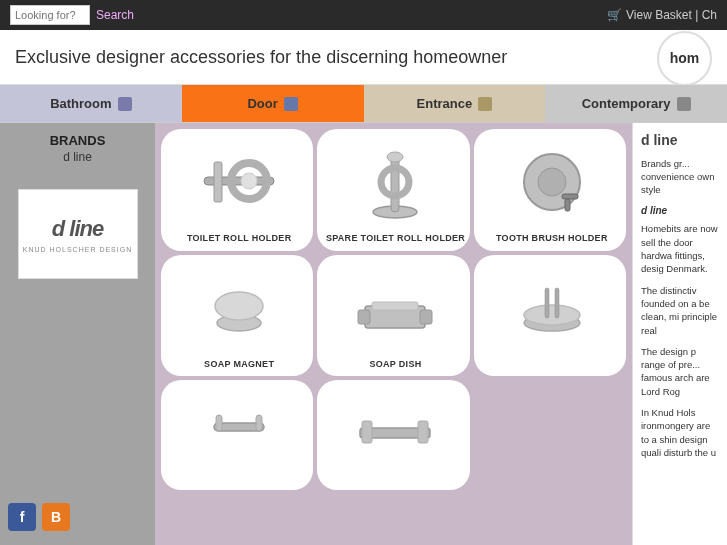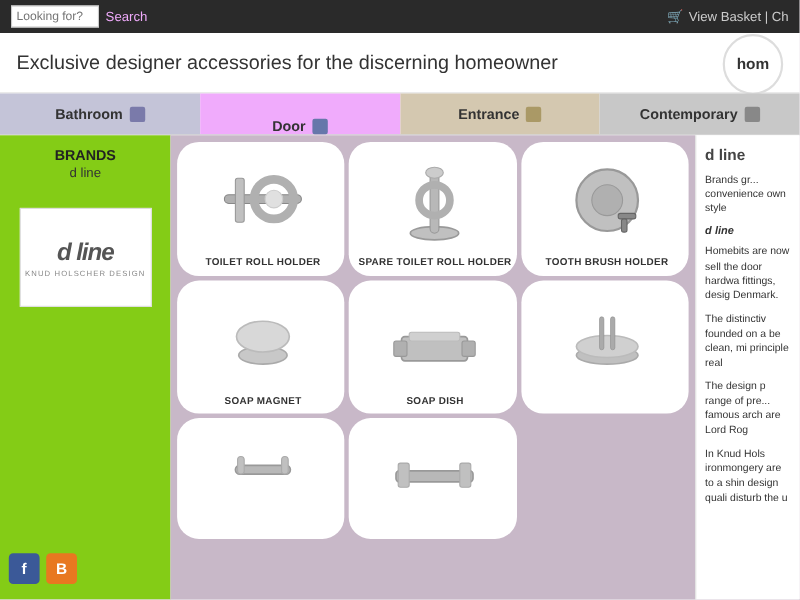--- a/index.html
+++ b/index.html
@@ -85,21 +85,21 @@
       display: flex;
       align-items: center;
       justify-content: center;
       font-size: 13px;
       font-weight: bold;
       cursor: pointer;
       position: relative;
       gap: 6px;
     }
     .tab-bathroom { background: #c4c4d8; color: #333; }
-    .tab-door { background: #f0abfc; color: #333; align-items: flex-end; }
+    .tab-door { background: #f97316; color: #333; }
     .tab-entrance { background: #d4c8b0; color: #333; }
     .tab-contemporary { background: #c8c8c8; color: #333; }
     .tab-indicator {
       width: 14px;
       height: 14px;
       background: #7a7aaa;
       border-radius: 2px;
     }
     .tab-door .tab-indicator { background: #6677aa; }
     .tab-entrance .tab-indicator { background: #aa9966; }
@@ -108,21 +108,21 @@
     
     #main {
       display: flex;
       height: 422px;
     }
 
     
     #sidebar {
       width: 155px;
       min-width: 155px;
-      background: #84cc16;
+      background: #a3a3a3;
       padding: 10px 0;
       display: flex;
       flex-direction: column;
       align-items: center;
     }
     #sidebar-brands-title {
       font-size: 13px;
       font-weight: bold;
       color: #222;
       text-align: center;

